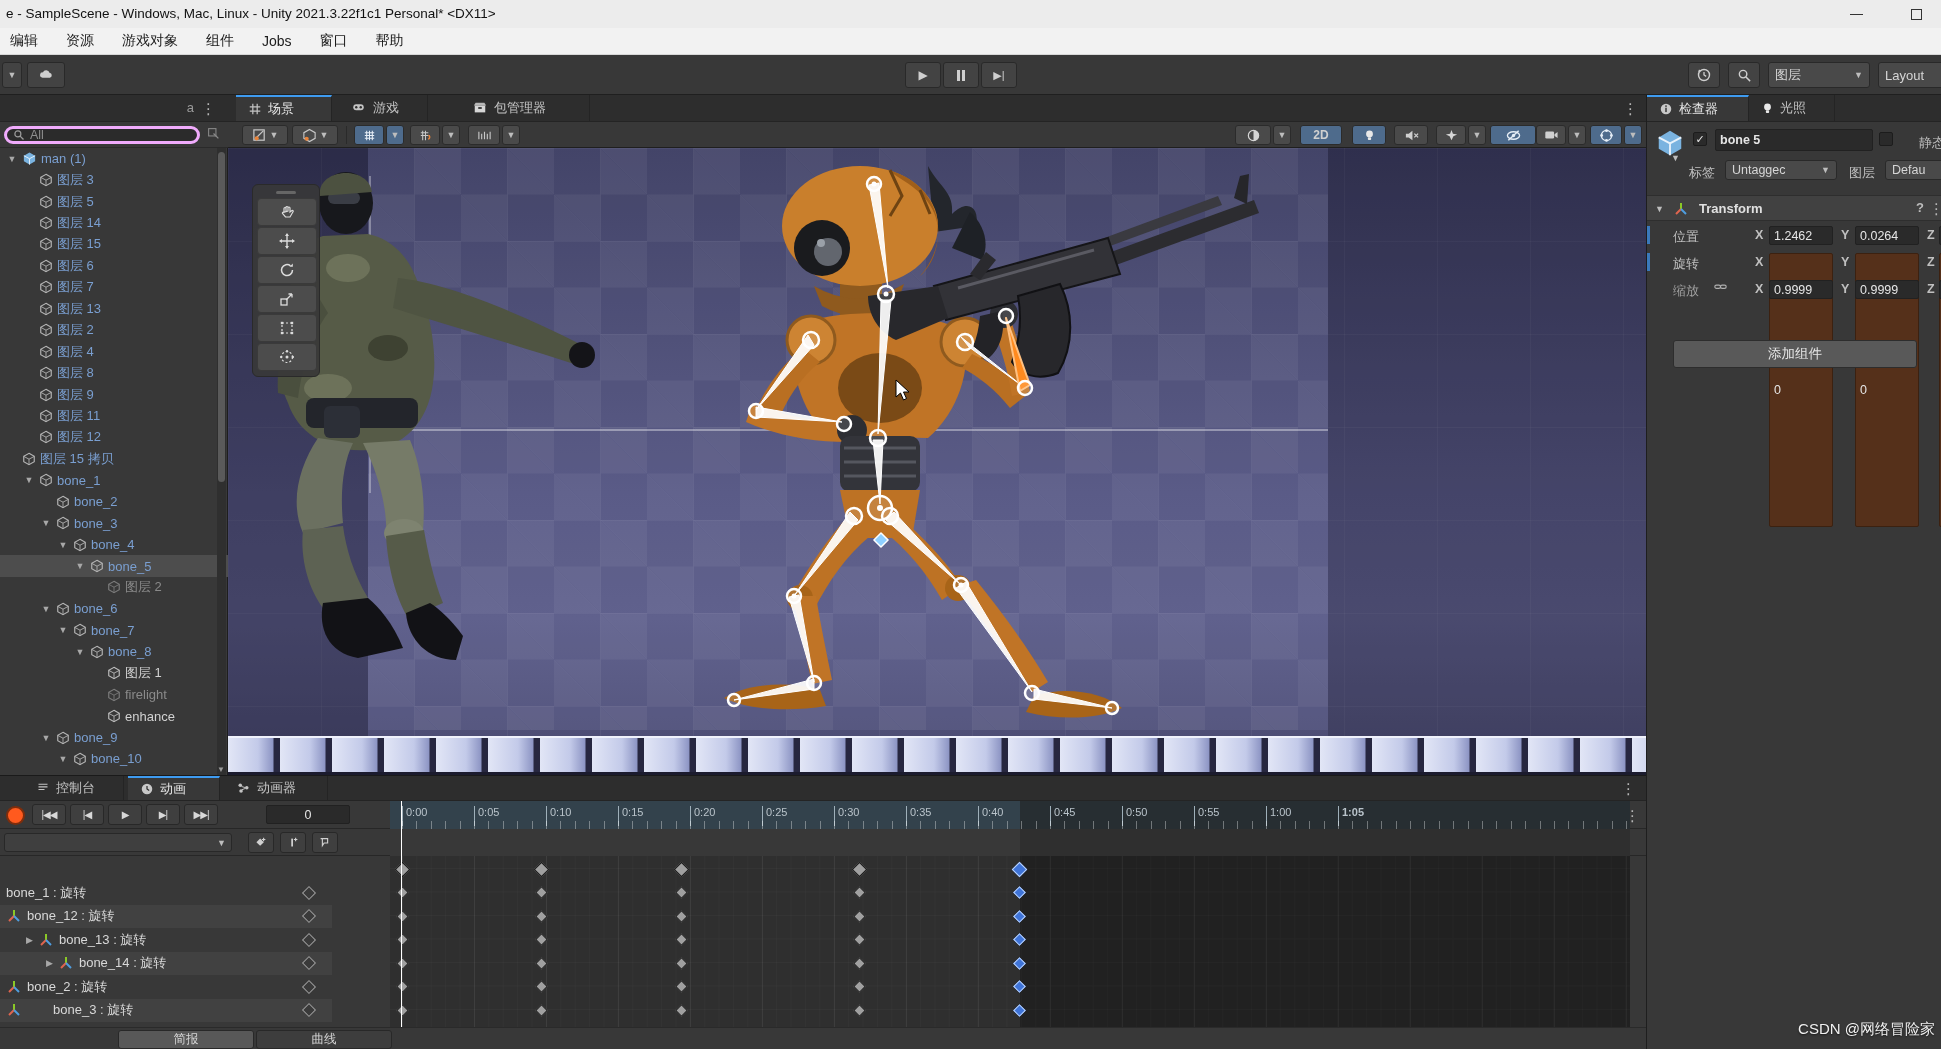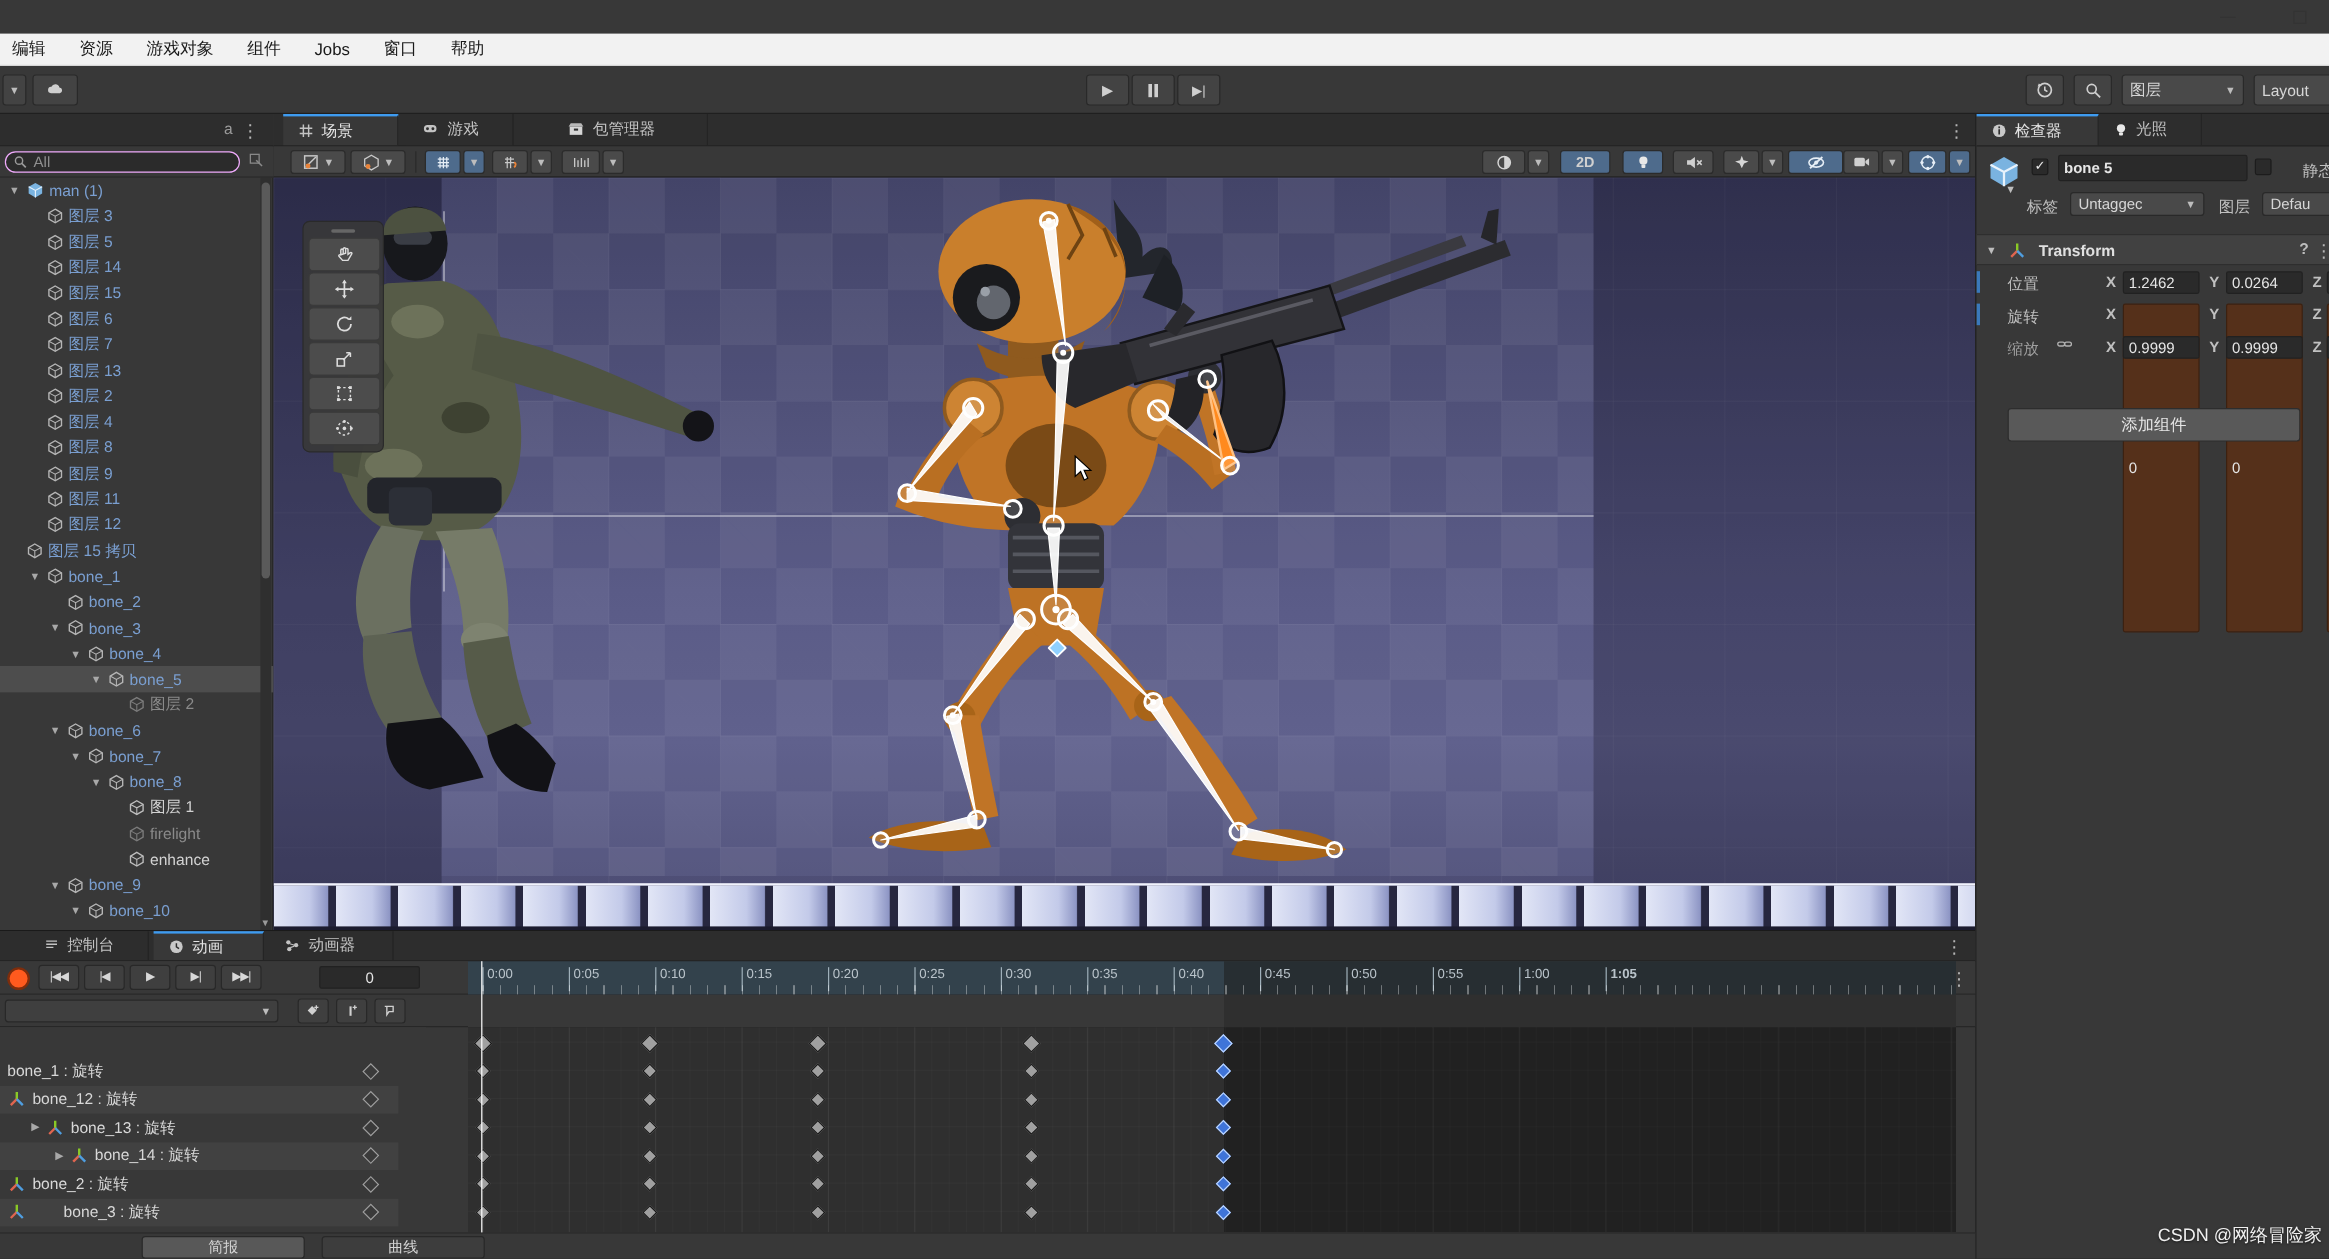--- a/index.html
+++ b/index.html
@@ -23,21 +23,21 @@
   .caret{font-size:9px;color:#bdbdbd;}
   
   .tabbar{background:#2d2d2d;border-bottom:1px solid #242424;box-sizing:border-box;}
   .tab{position:absolute;top:0;height:100%;display:flex;align-items:center;gap:6px;padding:0 12px;
     background:#2d2d2d;color:#c3c3c3;box-sizing:border-box;border-right:1px solid #242424;}
   .tab.active{background:#383838;border-top:2px solid #3e9bf0;color:#e4e4e4;}
   .kebab{color:#b5b5b5;font-size:15px;letter-spacing:0;}
   
   .hier{left:0;top:95px;width:228px;height:680px;background:#383838;border-right:1px solid #1e1e1e;box-sizing:border-box;}
   .searchrow{left:0;top:27px;width:228px;height:26px;background:#383838;border-bottom:1px solid #2a2a2a;box-sizing:border-box;}
-  .searchbox{position:absolute;left:4px;top:4px;width:196px;height:18px;background:#2b2b2b;border:1px solid #f0abfc;
+  .searchbox{position:absolute;left:4px;top:4px;width:196px;height:18px;background:#2b2b2b;border:3px solid #f0abfc;
     border-radius:9px;color:#8f8f8f;display:flex;align-items:center;padding:0 6px;gap:5px;box-sizing:border-box;font-size:12.5px;}
   .tree{left:0;top:53px;width:228px;height:627px;overflow:hidden;}
   .hrow{position:relative;height:21.45px;display:flex;align-items:center;gap:4px;white-space:nowrap;box-sizing:border-box;}
   .hrow.sel{background:#4d4d4d;}
   .hrow .arr{width:12px;font-size:9px;color:#a8a8a8;text-align:center;flex:none;}
   .hrow .ic{flex:none;display:flex;}
   .c-blue{color:#7a9fd1;} .c-gray{color:#8a8a8a;} .c-white{color:#d2d2d2;}
   .vscroll{background:#2f2f2f;}
   .thumb{position:absolute;background:#5a5a5a;border-radius:4px;}
   
@@ -96,20 +96,23 @@
   .bstrip{position:absolute;left:0;top:251px;width:1646px;height:23px;background:#383838;border-top:1px solid #2a2a2a;box-sizing:border-box;}
   .bsbtn{position:absolute;top:2px;height:19px;border:1px solid #282828;border-radius:3px;color:#d5d5d5;
     display:flex;align-items:center;justify-content:center;font-size:12.5px;box-sizing:border-box;}
   .watermark{color:#f0f0f0;font-size:15px;text-shadow:0 1px 2px rgba(0,0,0,.6);}
 </style>
 </head>
 <body>
 
 <div id="root">
 
+  <div class="abs titlebar">
+    <span>e - SampleScene - Windows, Mac, Linux - Unity 2021.3.22f1c1 Personal* &lt;DX11&gt;</span>
+  </div>
   <div class="abs winbtn" style="left:1838px;">
     <div style="width:13px;height:1.5px;background:#333;"></div>
   </div>
   <div class="abs winbtn" style="left:1898px;">
     <div style="width:11px;height:11px;border:1.5px solid #333;box-sizing:border-box;"></div>
   </div>
 
   <div class="abs menubar">
       <span>编辑</span>
       <span>资源</span>
@@ -1179,21 +1182,21 @@
         <div class="kf" style="left: 146.5px; top: 172.5px; width: 9px; height: 9px; background: rgb(160, 160, 160); border: 1px solid rgb(26, 26, 26);"></div>
         <div class="kf" style="left: 286.5px; top: 172.5px; width: 9px; height: 9px; background: rgb(160, 160, 160); border: 1px solid rgb(26, 26, 26);"></div>
         <div class="kf" style="left: 464.5px; top: 172.5px; width: 9px; height: 9px; background: rgb(160, 160, 160); border: 1px solid rgb(26, 26, 26);"></div>
         <div class="kf" style="left: 624.5px; top: 172.5px; width: 9px; height: 9px; background: rgb(63, 116, 216); border: 1px solid rgb(188, 214, 255);"></div>
       </div>
 
     <div class="bstrip">
       <div class="bsbtn" style="left:118px;width:136px;background:#585858;">
           <span>简报</span>
         </div>
-      <div class="bsbtn" style="left:256px;width:136px;background:#3d3d3d;margin-left:12px;">
+      <div class="bsbtn" style="left:256px;width:136px;background:#3d3d3d;">
           <span>曲线</span>
         </div>
     </div>
 
     <div style="position:absolute;left:401px;top:25px;width:1px;height:226px;background:#ffffff;z-index:6;"></div>
   </div>
 
 </div>
 
 </body></html>

